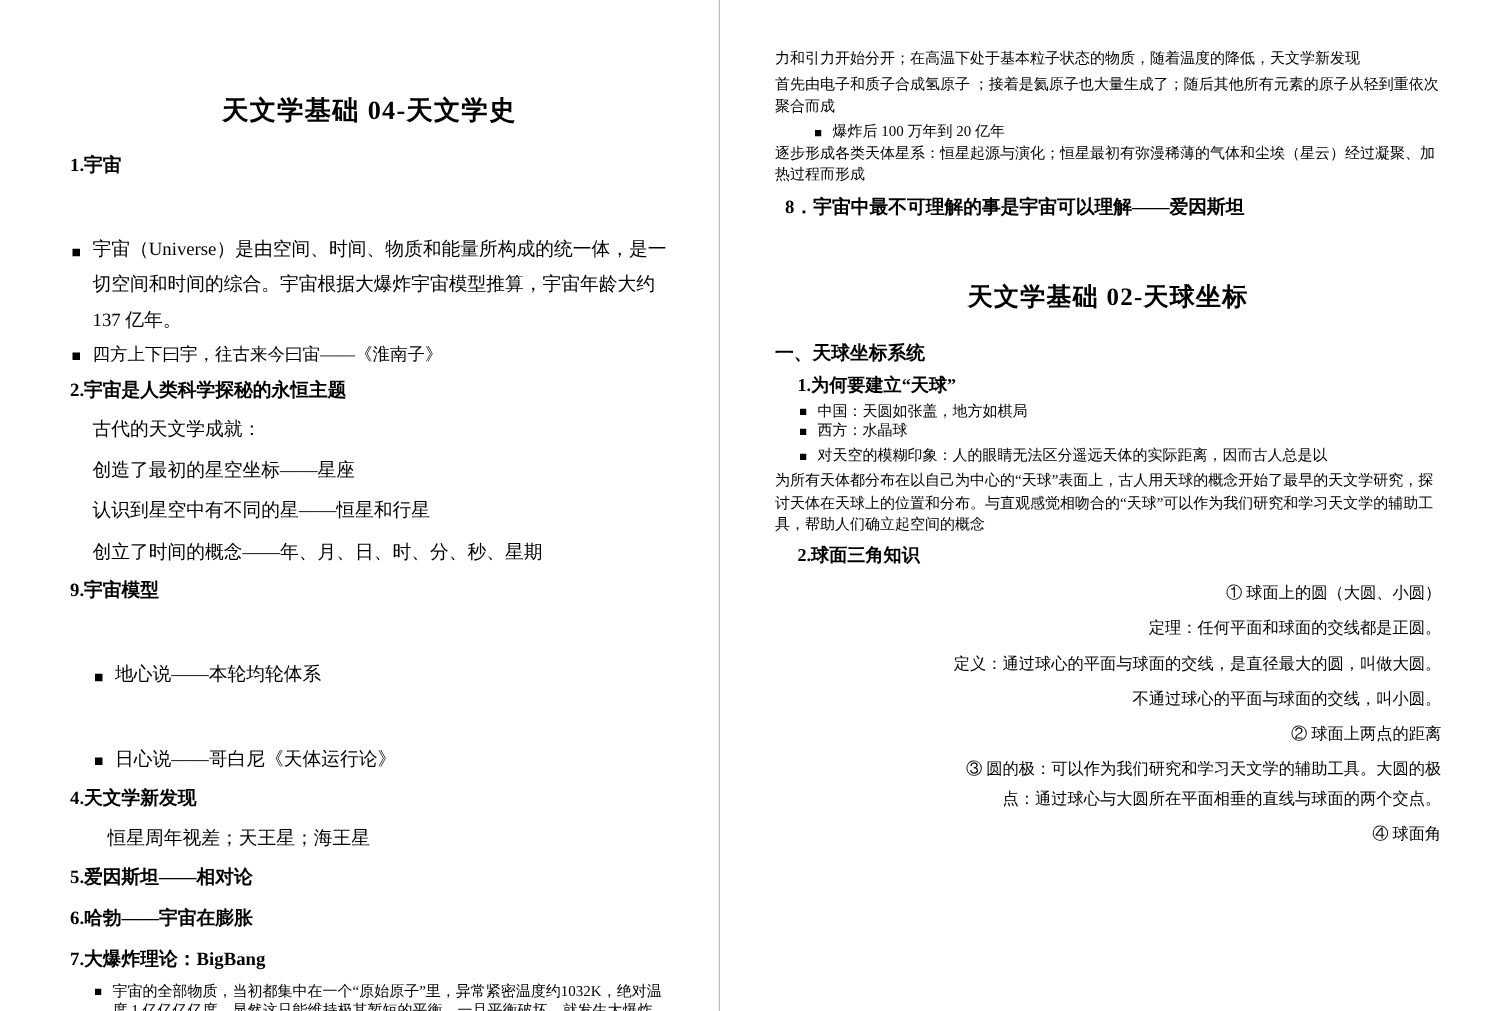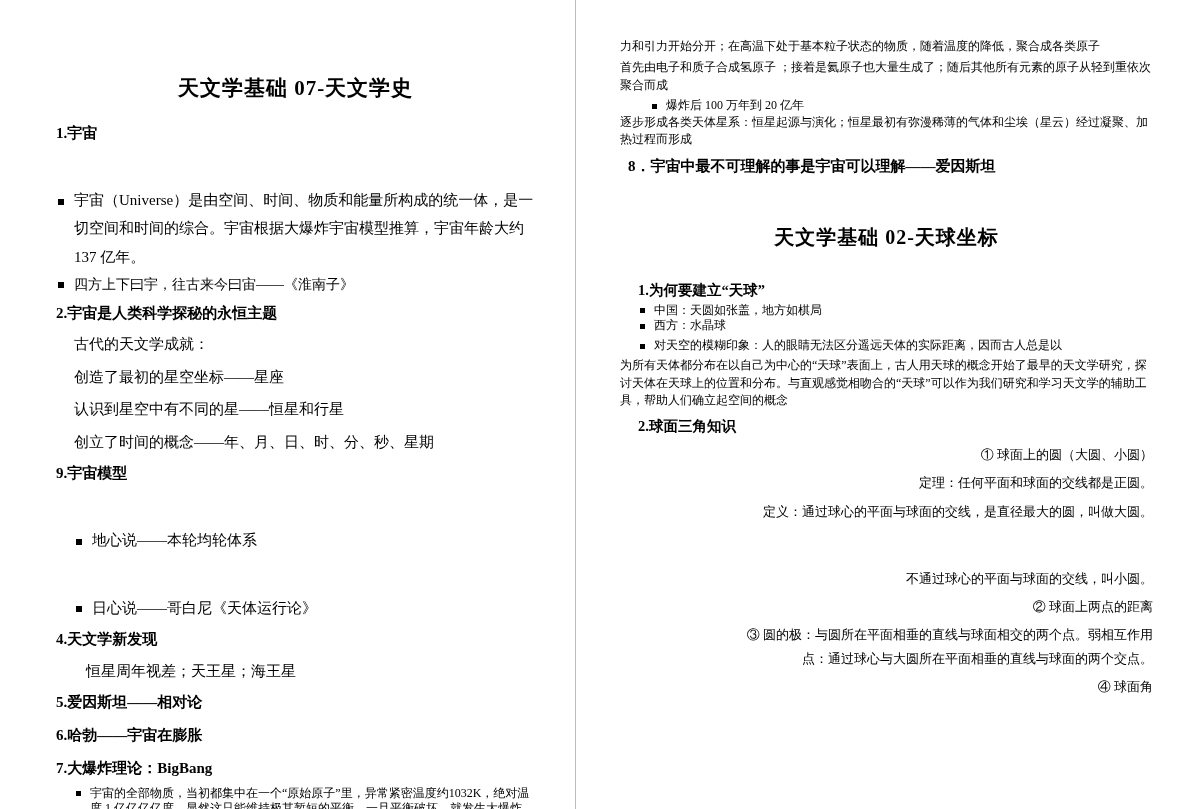--- a/index.html
+++ b/index.html
@@ -124,21 +124,21 @@
     text-align: right;
   }
 </style>
 </head>
 <body>
 
 <div class="page">
 
   <div class="col col-left">
 
-    <div class="doc-title lc-title">天文学基础 07-天文学史</div>
+    <div class="doc-title lc-title">天文学基础 04-天文学史</div>
 
     <div class="gap-l"></div>
 
     <div class="h-num">1.宇宙</div>
     <div class="gap-s"></div>
     <div class="bullet big">宇宙（Universe）是由空间、时间、物质和能量所构成的统一体，是一切空间和时间的综合。宇宙根据大爆炸宇宙模型推算，宇宙年龄大约 137 亿年。</div>
     <div class="gap-xs"></div>
     <div class="bullet">四方上下曰宇，往古来今曰宙——《淮南子》</div>
 
     <div class="gap-s"></div>
@@ -175,56 +175,57 @@
     <div class="gap-xs"></div>
     <div class="bullet tiny indent1">大爆炸后 1 秒钟，温度降到 1010K，粒子间的强相互作用、弱相互作用、电磁</div>
 
   </div>
 
   <div class="divider"></div>
 
   <div class="col col-right">
 
     <div class="rc-top"></div>
-    <div class="body-s indent2">力和引力开始分开；在高温下处于基本粒子状态的物质，随着温度的降低，聚合成各类原子</div>
+    <div class="body-s indent2">力和引力开始分开；在高温下处于基本粒子状态的物质，随着温度的降低，天文学新发现</div>
     <div class="gap-xs"></div>
     <div class="body-s indent3">首先由电子和质子合成氢原子 ；接着是氦原子也大量生成了；随后其他所有元素的原子从轻到重依次聚合而成</div>
     <div class="gap-xs"></div>
     <div class="bullet tiny indent2">爆炸后 100 万年到 20 亿年</div>
     <div class="body-s indent3">逐步形成各类天体星系：恒星起源与演化；恒星最初有弥漫稀薄的气体和尘埃（星云）经过凝聚、加热过程而形成</div>
 
     <div class="gap-s"></div>
     <div class="h-num" style="padding-left:8px;">8．宇宙中最不可理解的事是宇宙可以理解——爱因斯坦</div>
 
     <div class="gap-l"></div>
     <div class="doc-title rc-title">天文学基础 02-天球坐标</div>
 
     <div class="gap-l"></div>
+    <div class="dash-head">一、天球坐标系统</div>
 
     <div class="gap-s"></div>
     <div class="h-num small indent1">1.为何要建立“天球”</div>
     <div class="gap-xs"></div>
     <div class="bullet tiny indent1">中国：天圆如张盖，地方如棋局</div>
     <div class="bullet tiny indent1">西方：水晶球</div>
     <div class="gap-xs"></div>
     <div class="bullet tiny indent1">对天空的模糊印象：人的眼睛无法区分遥远天体的实际距离，因而古人总是以</div>
     <div class="body-s indent2" style="margin-top:3px;">为所有天体都分布在以自己为中心的“天球”表面上，古人用天球的概念开始了最早的天文学研究，探讨天体在天球上的位置和分布。与直观感觉相吻合的“天球”可以作为我们研究和学习天文学的辅助工具，帮助人们确立起空间的概念</div>
 
     <div class="gap-s"></div>
     <div class="h-num small indent1">2.球面三角知识</div>
     <div class="gap-s"></div>
     <div class="para-14 indent1">① 球面上的圆（大圆、小圆）</div>
     <div class="gap-xs"></div>
     <div class="para-14 indent1">定理：任何平面和球面的交线都是正圆。</div>
     <div class="gap-xs"></div>
     <div class="para-14 indent1">定义：通过球心的平面与球面的交线，是直径最大的圆，叫做大圆。</div>
     <div class="gap-xs"></div>
-    <div class="para-14" style="padding-left:78px;margin-top:39px;">不通过球心的平面与球面的交线，叫小圆。</div>
+    <div class="para-14" style="padding-left:78px;">不通过球心的平面与球面的交线，叫小圆。</div>
     <div class="gap-xs"></div>
     <div class="para-14 indent1">② 球面上两点的距离</div>
     <div class="gap-xs"></div>
-    <div class="para-14 indent1">③ 圆的极：与圆所在平面相垂的直线与球面相交的两个点。弱相互作用</div>
+    <div class="para-14 indent1">③ 圆的极：可以作为我们研究和学习天文学的辅助工具。大圆的极</div>
     <div class="para-14" style="padding-left:42px;">点：通过球心与大圆所在平面相垂的直线与球面的两个交点。</div>
     <div class="gap-xs"></div>
     <div class="para-14 indent1">④ 球面角</div>
 
   </div>
 </div>
 
 </body></html>

